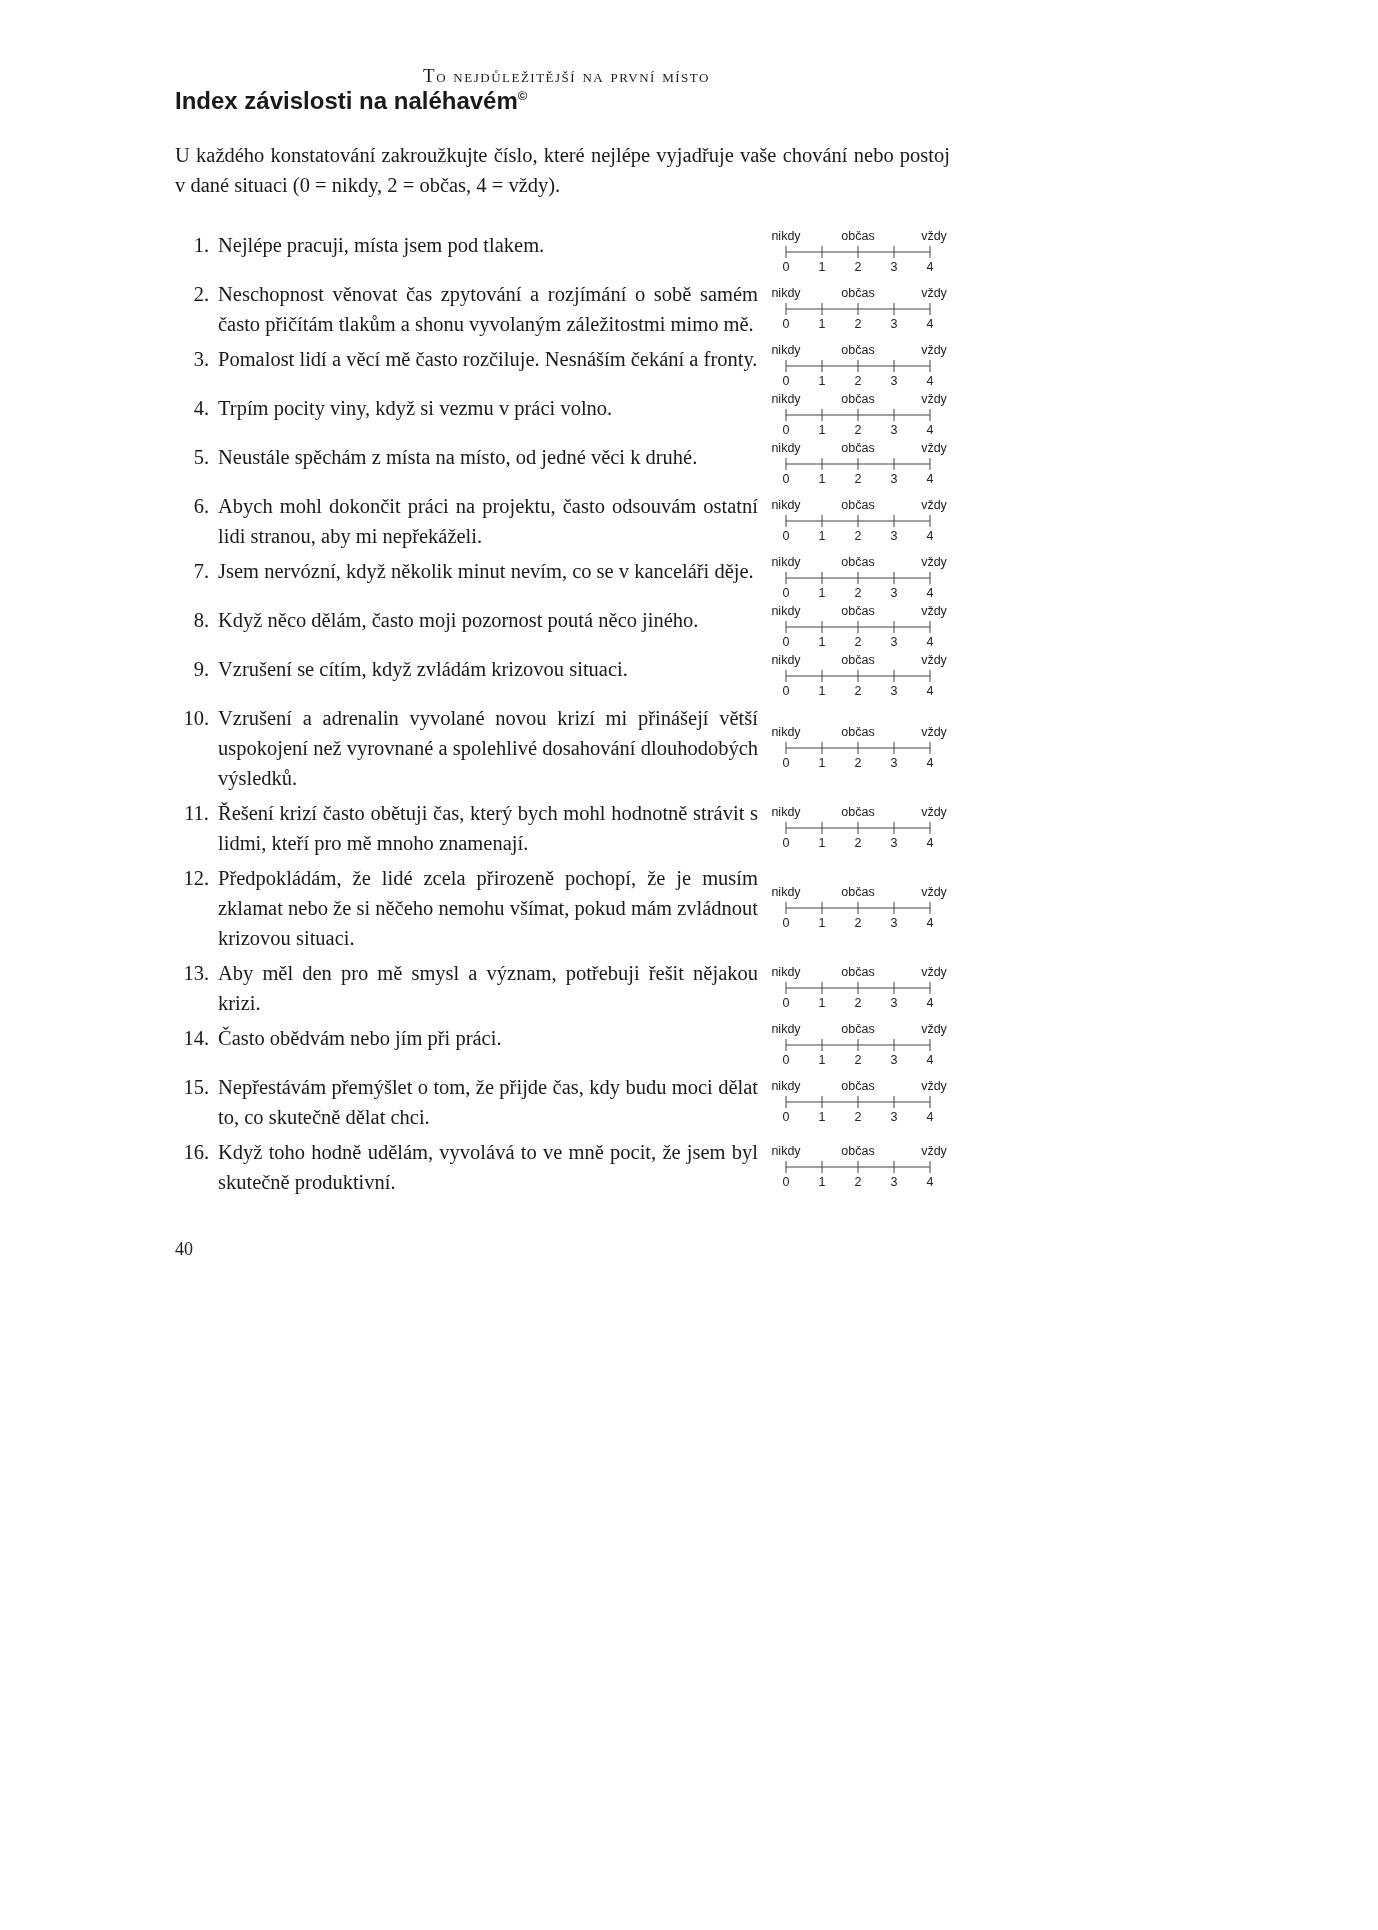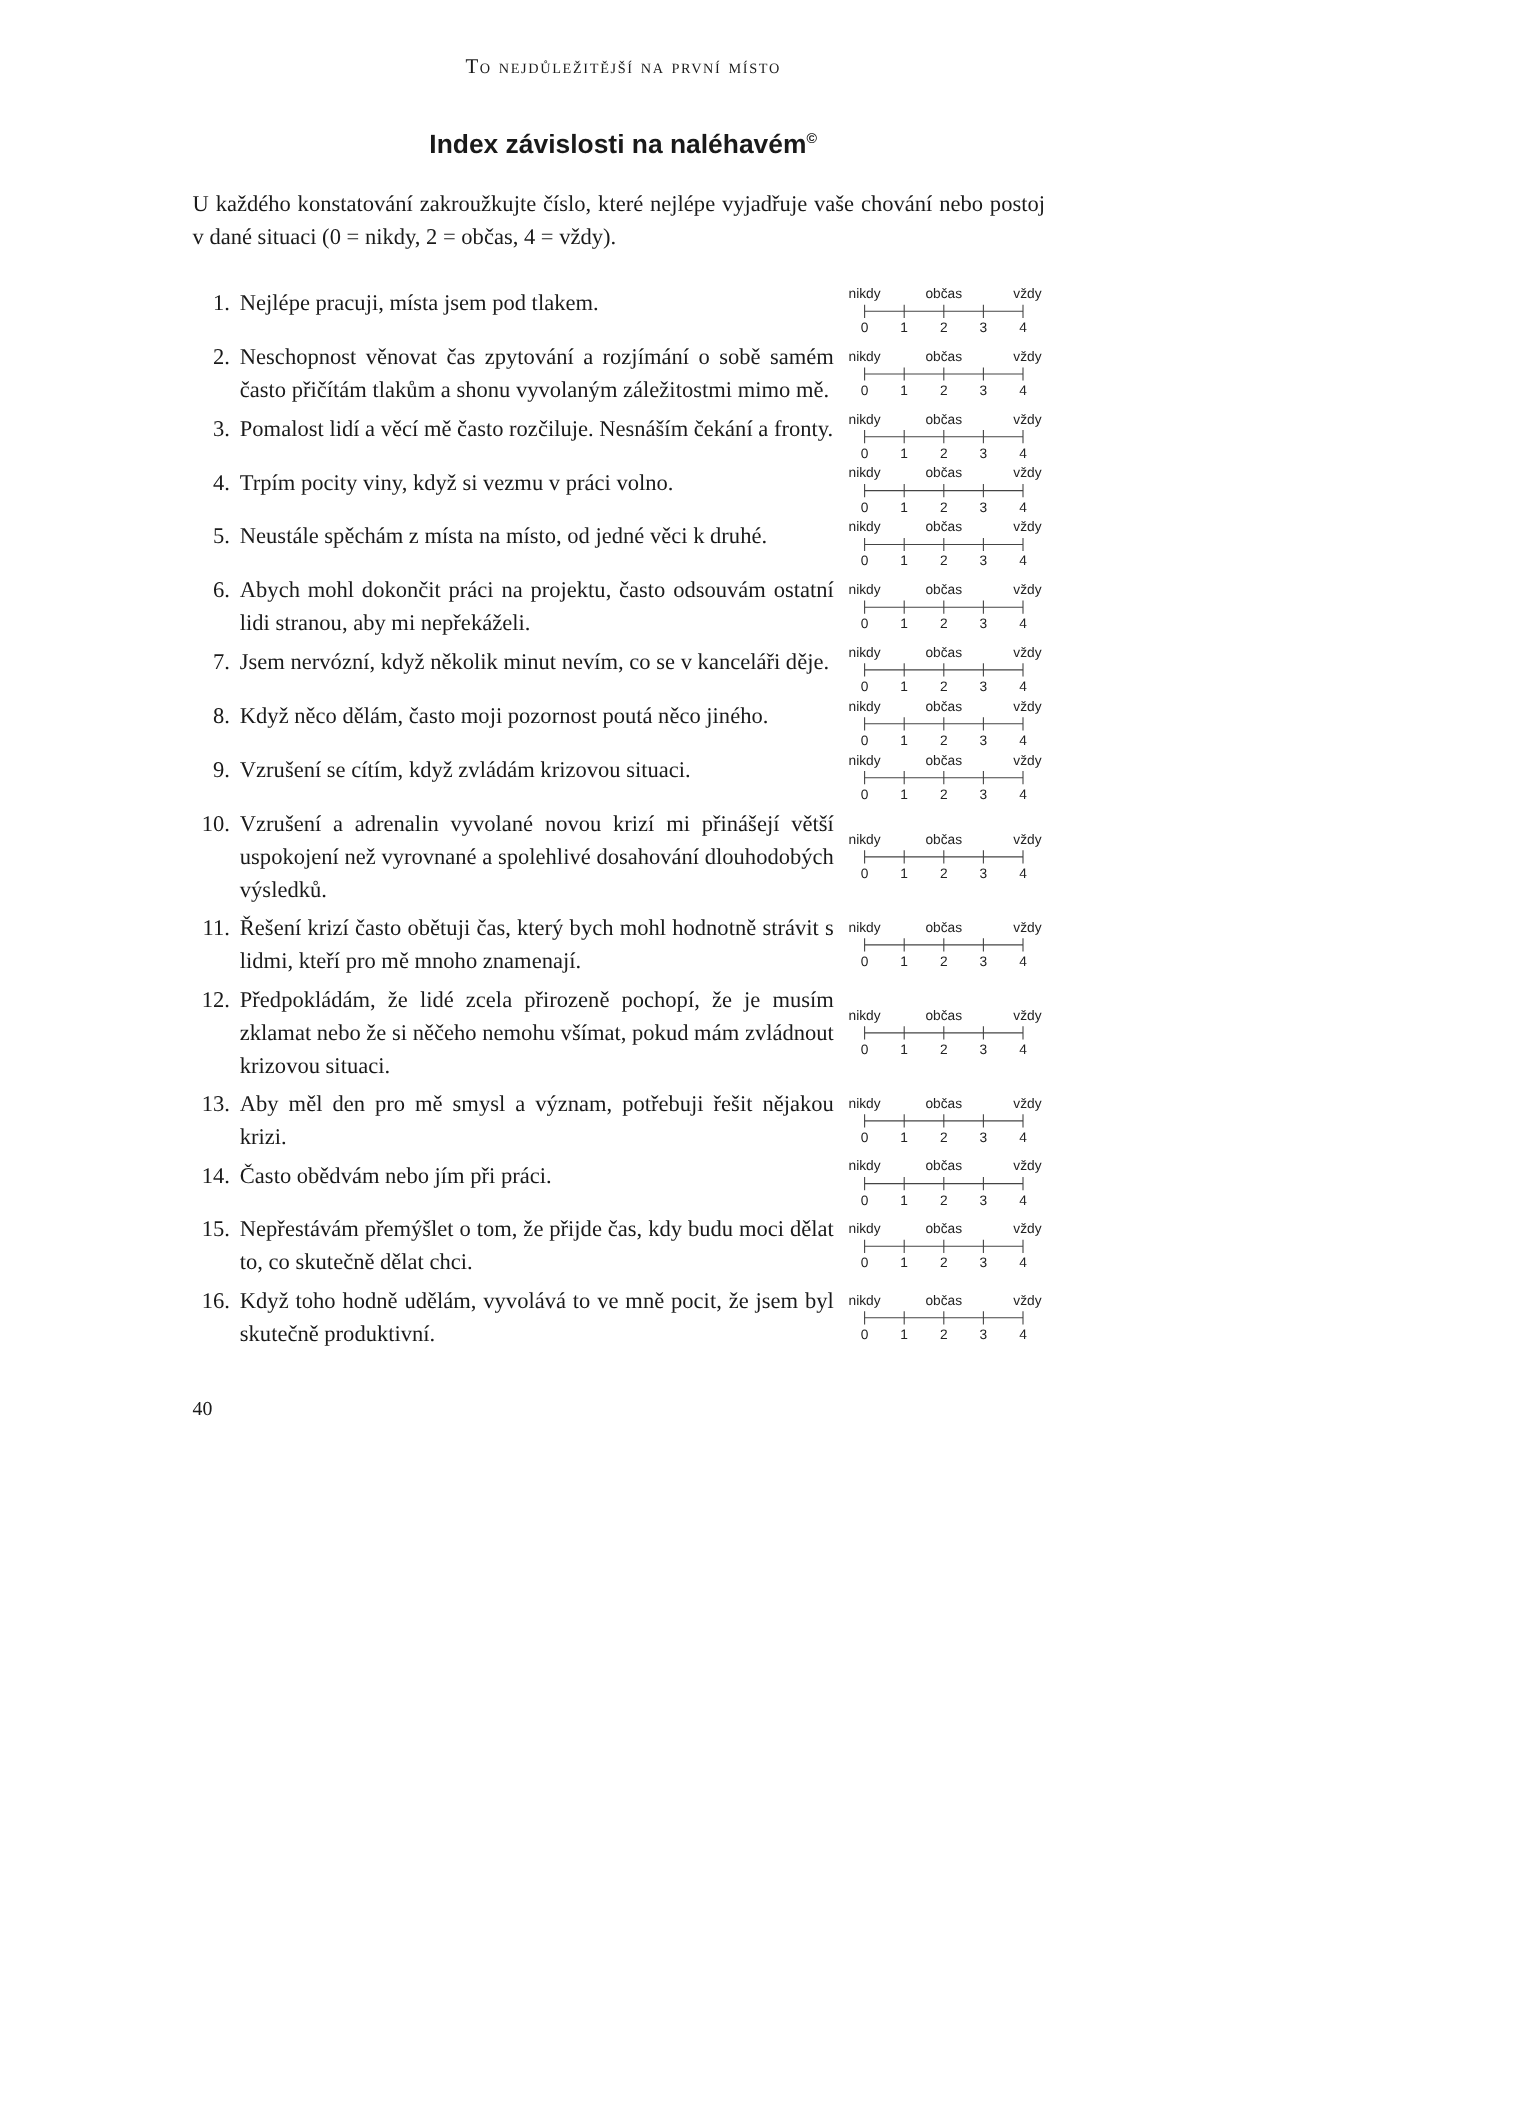--- a/index.html
+++ b/index.html
@@ -13,35 +13,34 @@
     height: 1930px;
     font-family: "Liberation Serif", serif;
     position: relative;
     overflow: hidden;
   }
   .page {
     position: absolute;
     top: 0;
     left: 175px;
     width: 783px;
-    padding-top: 50px;
+    padding-top: 65px;
   }
   .running-header {
     text-align: center;
     font-variant: small-caps;
     font-size: 19px;
     letter-spacing: 1.5px;
     color: #1a1a1a;
   }
   .title {
-    text-align: center;
+    text-align: left;
     font-family: "Liberation Sans", sans-serif;
     font-weight: 700;
     font-size: 24px;
-    margin-top: 46px;
   }
   .title sup {
     font-size: 13px;
     vertical-align: super;
     line-height: 0;
   }
   .intro {
     margin-top: 26px;
     width: 775px;
     font-size: 20.5px;

